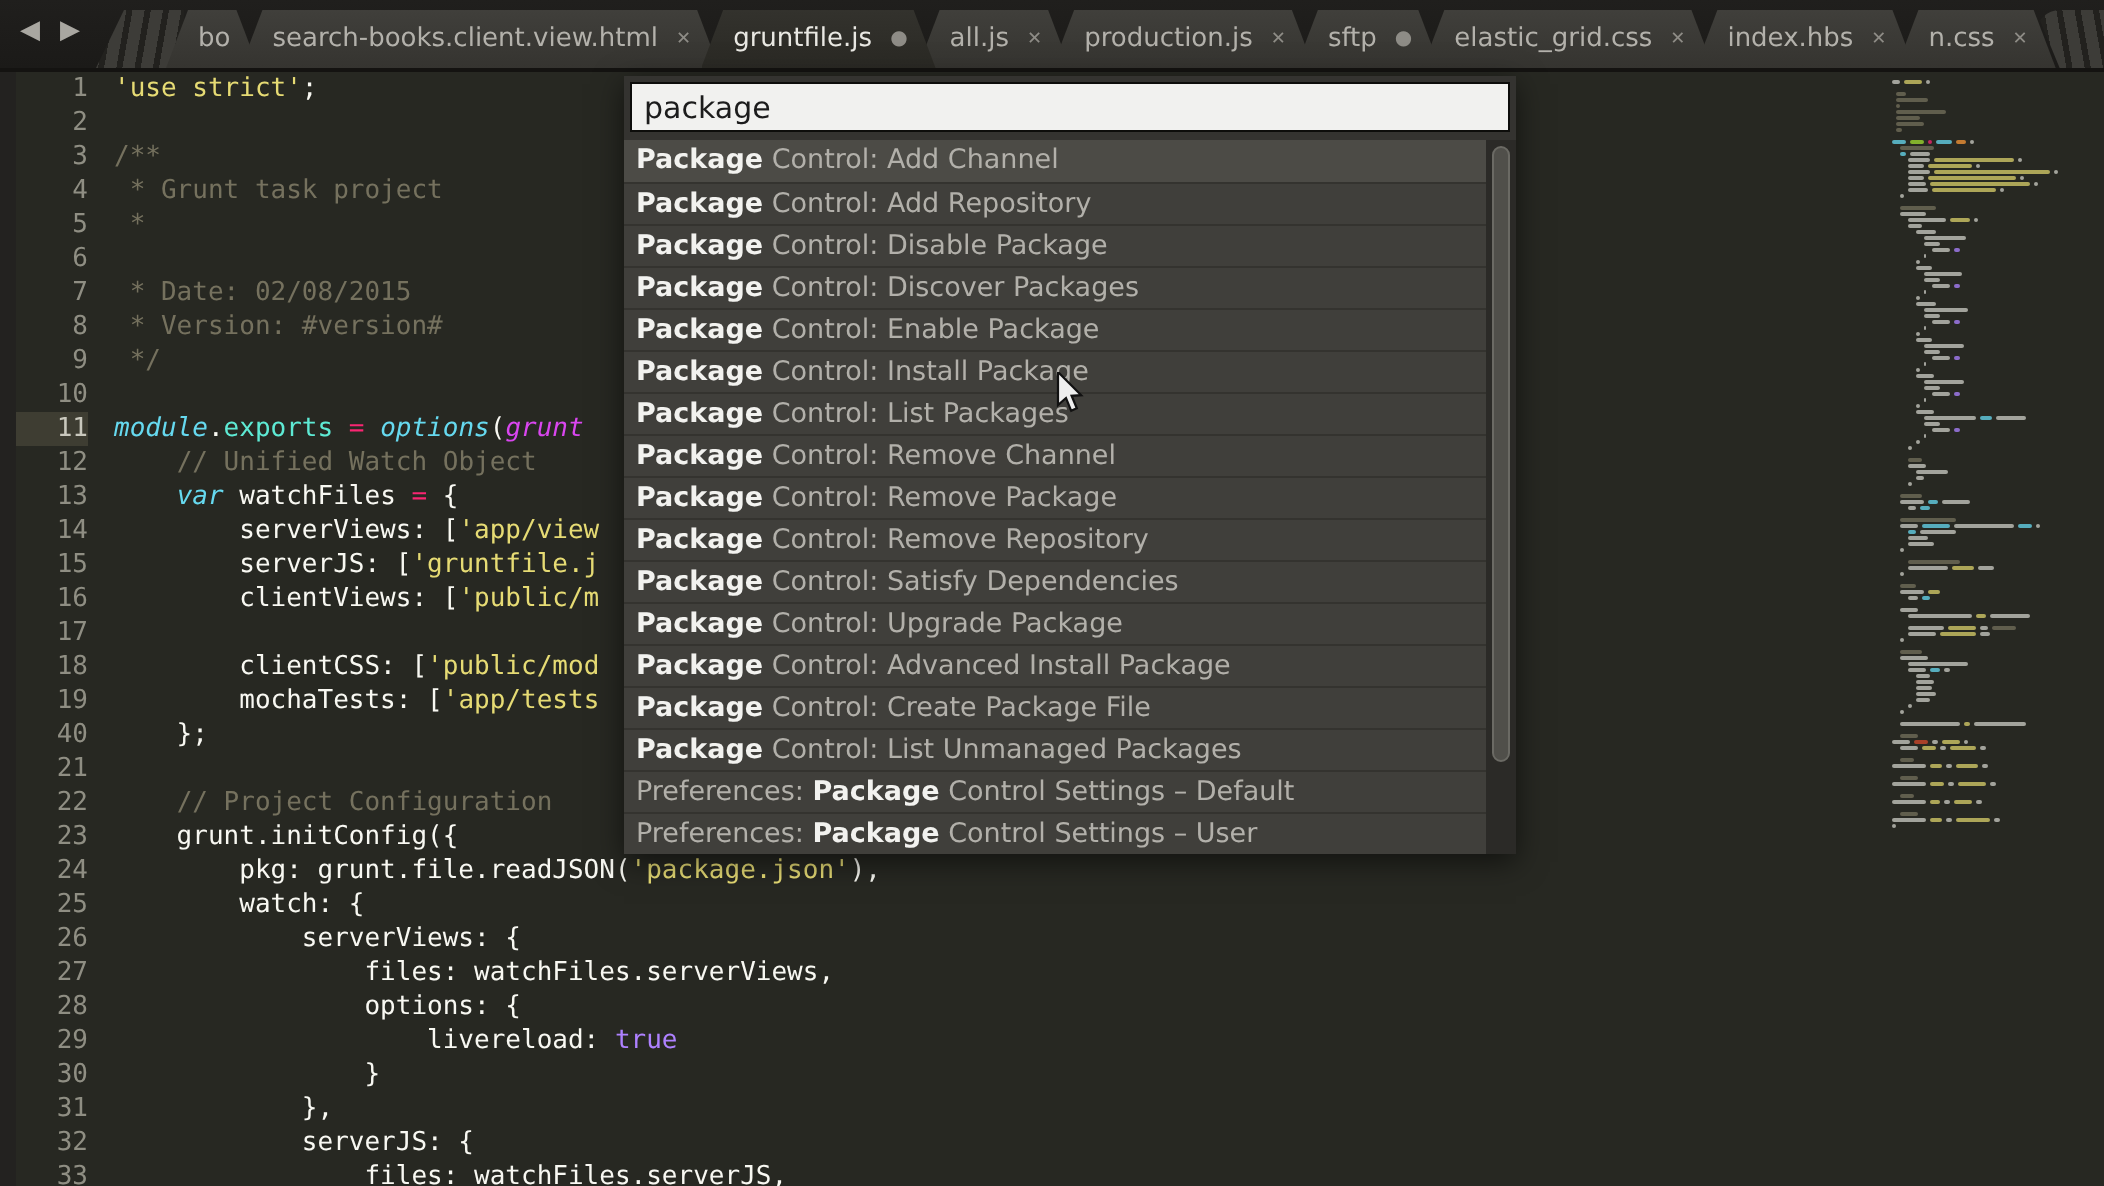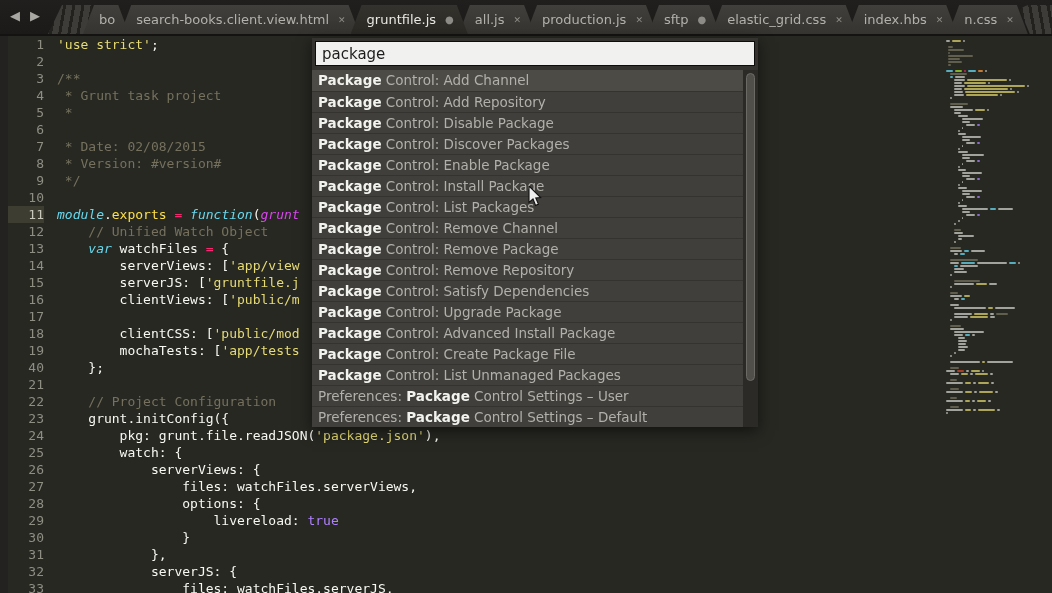--- a/index.html
+++ b/index.html
@@ -33,21 +33,21 @@
 
   
   #leftstrip { position:absolute; left:0; top:36px; width:8px; height:557px; background:#232220; }
   #code { position:absolute; left:8px; top:36px; width:930px; height:557px; overflow:hidden;
           font-family:"DejaVu Sans Mono", monospace; font-size:13px; line-height:17px; }
   .cl { height:17px; white-space:pre; display:flex; }
   .ln { display:inline-block; width:36px; text-align:right; color:#8f8e83; flex:0 0 36px; }
   .ct { margin-left:13px; }
   .ln.cur { background:#3e3d32; color:#c9c8bd; }
   .tk-w { color:#f8f8f2; } .tk-y { color:#e6db74; } .tk-g { color:#75715e; }
-  .tk-ci { color:#66d9ef; font-style:italic; } .tk-gr { color:#fde047;margin-top:40px; }
+  .tk-ci { color:#66d9ef; font-style:italic; } .tk-gr { color:#5eead4;margin-top:40px; }
   .tk-p { color:#f92672; } .tk-oi { color:#d946ef; font-style:italic; }
   .tk-v { color:#ae81ff; }
 
   
   #minimap { position:absolute; left:946px; top:40px; width:96px; height:380px; overflow:hidden; }
   .mrow { height:2px; margin-bottom:1px; display:flex; }
   .mseg { height:2px; margin-right:2px; border-radius:1px; opacity:.85; }
   .mc-w{background:#b9b9b2;} .mc-y{background:#c6bc62;} .mc-g{background:#6b6755;}
   .mc-c{background:#5fc4d8;} .mc-o{background:#e08a34;} .mc-gr{background:#93c92e;}
   .mc-p{background:#e0246a;} .mc-v{background:#9d78e8;} .mc-rd{background:#c0442a;}
@@ -129,21 +129,21 @@
       <div class="cl"><span class="ln">1</span><span class="ct"><span class="tk-y">'use strict'</span><span class="tk-w">;</span></span></div>
       <div class="cl"><span class="ln">2</span><span class="ct"></span></div>
       <div class="cl"><span class="ln">3</span><span class="ct"><span class="tk-g">/**</span></span></div>
       <div class="cl"><span class="ln">4</span><span class="ct"><span class="tk-g"> * Grunt task project</span></span></div>
       <div class="cl"><span class="ln">5</span><span class="ct"><span class="tk-g"> *</span></span></div>
       <div class="cl"><span class="ln">6</span></div>
       <div class="cl"><span class="ln">7</span><span class="ct"><span class="tk-g"> * Date: 02/08/2015</span></span></div>
       <div class="cl"><span class="ln">8</span><span class="ct"><span class="tk-g"> * Version: #version#</span></span></div>
       <div class="cl"><span class="ln">9</span><span class="ct"><span class="tk-g"> */</span></span></div>
       <div class="cl"><span class="ln">10</span><span class="ct"></span></div>
-      <div class="cl"><span class="ln cur">11</span><span class="ct"><span class="tk-ci">module</span><span class="tk-w">.</span><span class="tk-gr">exports</span><span class="tk-w"> </span><span class="tk-p">=</span><span class="tk-w"> </span><span class="tk-ci">function</span><span class="tk-w">(</span><span class="tk-oi">grunt</span></span></div>
+      <div class="cl"><span class="ln cur">11</span><span class="ct"><span class="tk-ci">module</span><span class="tk-w">.</span><span class="tk-gr">exports</span><span class="tk-w"> </span><span class="tk-p">=</span><span class="tk-w"> </span><span class="tk-ci">options</span><span class="tk-w">(</span><span class="tk-oi">grunt</span></span></div>
       <div class="cl"><span class="ln">12</span><span class="ct"><span class="tk-w">    </span><span class="tk-g">// Unified Watch Object</span></span></div>
       <div class="cl"><span class="ln">13</span><span class="ct"><span class="tk-w">    </span><span class="tk-ci">var</span><span class="tk-w"> watchFiles </span><span class="tk-p">=</span><span class="tk-w"> {</span></span></div>
       <div class="cl"><span class="ln">14</span><span class="ct"><span class="tk-w">        serverViews: [</span><span class="tk-y">'app/view</span></span></div>
       <div class="cl"><span class="ln">15</span><span class="ct"><span class="tk-w">        serverJS: [</span><span class="tk-y">'gruntfile.j</span></span></div>
       <div class="cl"><span class="ln">16</span><span class="ct"><span class="tk-w">        clientViews: [</span><span class="tk-y">'public/m</span></span></div>
       <div class="cl"><span class="ln">17</span></div>
       <div class="cl"><span class="ln">18</span><span class="ct"><span class="tk-w">        clientCSS: [</span><span class="tk-y">'public/mod</span></span></div>
       <div class="cl"><span class="ln">19</span><span class="ct"><span class="tk-w">        mochaTests: [</span><span class="tk-y">'app/tests</span></span></div>
       <div class="cl"><span class="ln">40</span><span class="ct"><span class="tk-w">    };</span></span></div>
       <div class="cl"><span class="ln">21</span><span class="ct"></span></div>
@@ -593,22 +593,22 @@
           <li class="pitem"><b>Package</b><span> Control: Install Package</span></li>
           <li class="pitem"><b>Package</b><span> Control: List Packages</span></li>
           <li class="pitem"><b>Package</b><span> Control: Remove Channel</span></li>
           <li class="pitem"><b>Package</b><span> Control: Remove Package</span></li>
           <li class="pitem"><b>Package</b><span> Control: Remove Repository</span></li>
           <li class="pitem"><b>Package</b><span> Control: Satisfy Dependencies</span></li>
           <li class="pitem"><b>Package</b><span> Control: Upgrade Package</span></li>
           <li class="pitem"><b>Package</b><span> Control: Advanced Install Package</span></li>
           <li class="pitem"><b>Package</b><span> Control: Create Package File</span></li>
           <li class="pitem"><b>Package</b><span> Control: List Unmanaged Packages</span></li>
+          <li class="pitem"><span>Preferences: </span><b>Package</b><span> Control Settings – Default</span></li>
           <li class="pitem"><span>Preferences: </span><b>Package</b><span> Control Settings – User</span></li>
-          <li class="pitem"><span>Preferences: </span><b>Package</b><span> Control Settings – Default</span></li>
         </ul>
       <div id="pal-scroll">
         <div id="pal-thumb"></div>
       </div>
     </div>
   </div>
 
   <div id="cursor">
     <svg width="16" height="22" viewBox="0 0 16 22">
       <polygon points="1,0 1,16.5 5,13 7.6,19.4 10.4,18.1 7.8,11.9 12.6,11.6" fill="#eeeeee" stroke="#111111" stroke-width="1.1"></polygon>

